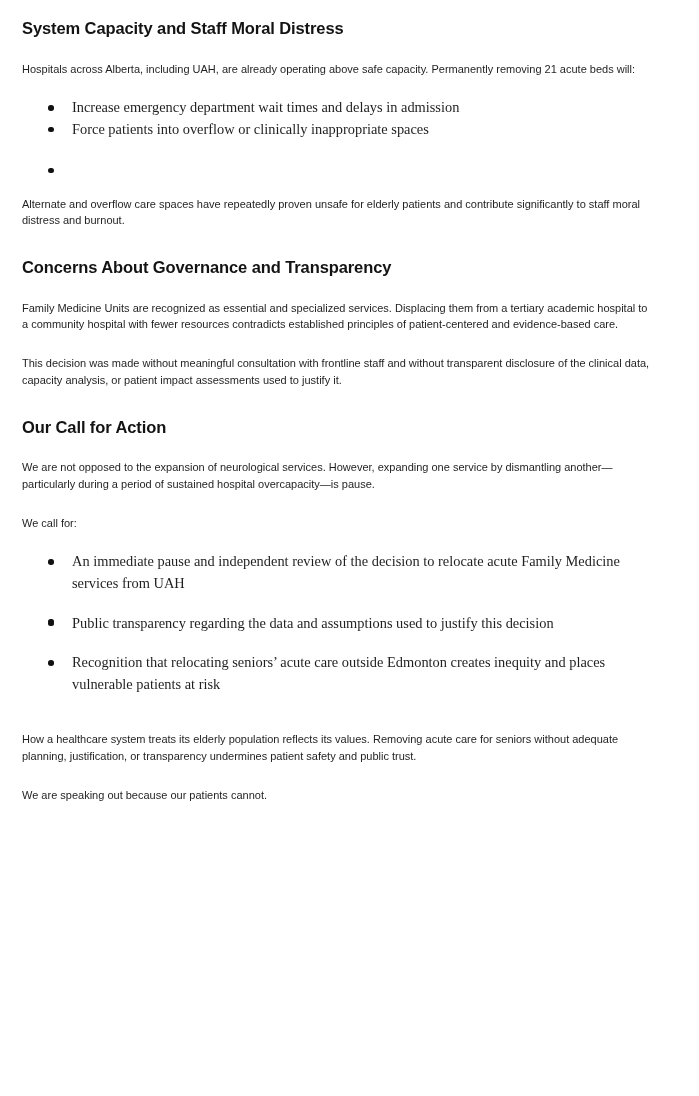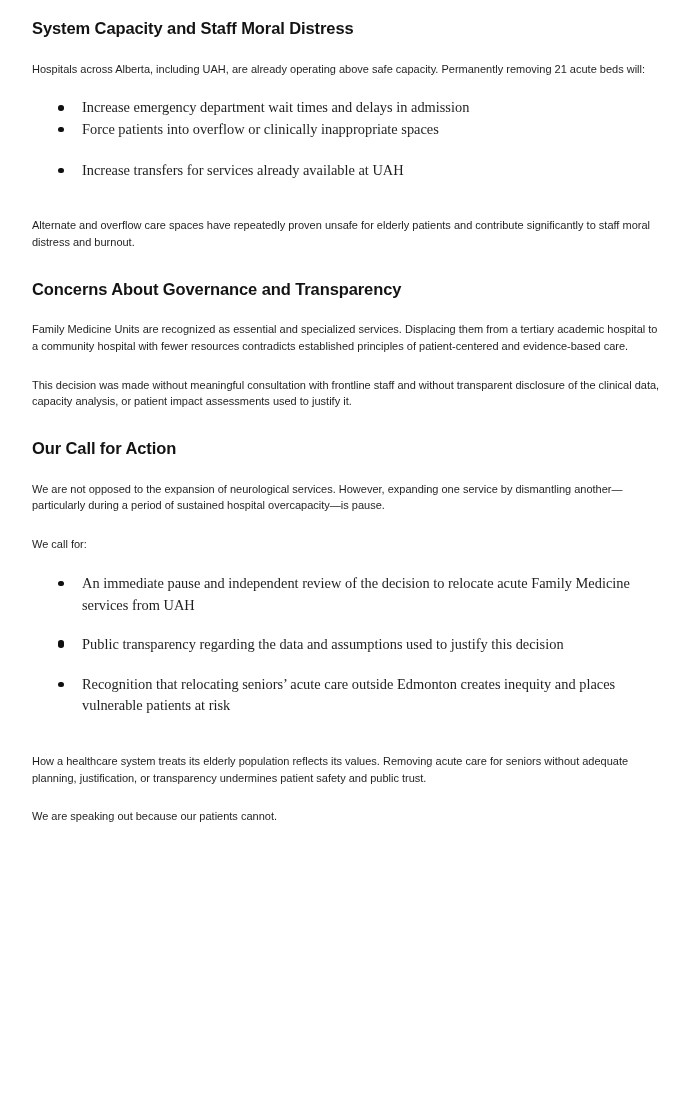--- a/index.html
+++ b/index.html
@@ -13,21 +13,21 @@
     font-family: "Liberation Sans", sans-serif;
     color: #1a1a1a;
     -webkit-font-smoothing: antialiased;
   }
   .page {
     position: relative;
     width: 699px;
     height: 828px;
     background: #ffffff;
     box-sizing: border-box;
-    padding: 18px 38px 0 32px;
+    padding: 18px 38px 0 22px;
     overflow: hidden;
   }
   h2.section-heading {
     font-size: 16.5px;
     font-weight: bold;
     line-height: 1.25;
     letter-spacing: -0.1px;
     margin: 0;
     color: #131313;
   }
@@ -99,21 +99,20 @@
     <li>
       <span class="bullet-dot"></span>
       <span>Increase emergency department wait times and delays in admission</span>
     </li>
     <li style="">
       <span class="bullet-dot"></span>
       <span>Force patients into overflow or clinically inappropriate spaces</span>
     </li>
     <li style="margin-top:19px">
       <span class="bullet-dot"></span>
-      <span>Increase transfers for services already available at UAH</span>
     </li>
   </ul>
 
   <div class="gap-list-to-p"></div>
 
   <p class="body-text">Alternate and overflow care spaces have repeatedly proven unsafe for elderly patients and contribute significantly to staff moral distress and burnout.</p>
 
   <div class="gap-p-to-h"></div>
 
   <h2 class="section-heading">Concerns About Governance and Transparency</h2>

